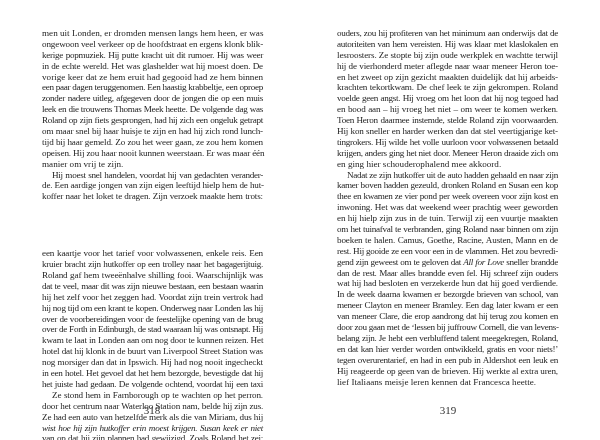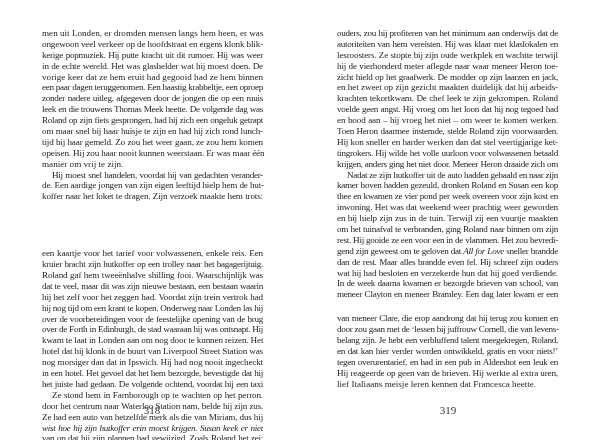--- a/index.html
+++ b/index.html
@@ -98,42 +98,43 @@
     </div>
   <div class="page-number">318</div>
 </div>
 
 <div class="page right">
   <div class="text-block" id="right-text">
       <span class="line" style="letter-spacing: -0.3px;">ouders, zou hij profiteren van het minimum aan onderwijs dat de</span>
       <span class="line" style="letter-spacing: -0.3px;">autoriteiten van hem vereisten. Hij was klaar met klaslokalen en</span>
       <span class="line" style="letter-spacing: -0.15px;">lesroosters. Ze stopte bij zijn oude werkplek en wachtte terwijl</span>
       <span class="line" style="letter-spacing: -0.15px;">hij de vierhonderd meter aflegde naar waar meneer Heron toe-</span>
-      <span class="line" style="letter-spacing: -0.3px;">zicht hield op het graafwerk. De modder op zijn laarzen en jack,</span>
       <span class="line" style="letter-spacing: -0.15px;">en het zweet op zijn gezicht maakten duidelijk dat hij arbeids-</span>
       <span class="line" style="letter-spacing: -0.15px;">krachten tekortkwam. De chef leek te zijn gekrompen. Roland</span>
       <span class="line" style="letter-spacing: -0.3px;">voelde geen angst. Hij vroeg om het loon dat hij nog tegoed had</span>
       <span class="line" style="letter-spacing: -0.15px;">en bood aan – hij vroeg het niet – om weer te komen werken.</span>
       <span class="line" style="letter-spacing: -0.3px;">Toen Heron daarmee instemde, stelde Roland zijn voorwaarden.</span>
       <span class="line" style="letter-spacing: -0.15px;">Hij kon sneller en harder werken dan dat stel veertigjarige ket-</span>
       <span class="line" style="letter-spacing: -0.3px;">tingrokers. Hij wilde het volle uurloon voor volwassenen betaald</span>
       <span class="line" style="letter-spacing: -0.3px;">krijgen, anders ging het niet door. Meneer Heron draaide zich om</span>
+      <span class="line last">en ging hier schouderophalend mee akkoord.</span>
       <span class="line indent" style="letter-spacing: -0.3px;">Nadat ze zijn hutkoffer uit de auto hadden gehaald en naar zijn</span>
       <span class="line" style="letter-spacing: -0.3px;">kamer boven hadden gezeuld, dronken Roland en Susan een kop</span>
       <span class="line" style="letter-spacing: -0.3px;">thee en kwamen ze vier pond per week overeen voor zijn kost en</span>
       <span class="line" style="letter-spacing: -0.15px;">inwoning. Het was dat weekend weer prachtig weer geworden</span>
       <span class="line" style="letter-spacing: -0.15px;">en hij hielp zijn zus in de tuin. Terwijl zij een vuurtje maakten</span>
       <span class="line" style="letter-spacing: -0.3px;">om het tuinafval te verbranden, ging Roland naar binnen om zijn</span>
+      <span class="line" style="letter-spacing: -0.15px;">boeken te halen. Camus, Goethe, Racine, Austen, Mann en de</span>
       <span class="line" style="letter-spacing: -0.3px;">rest. Hij gooide ze een voor een in de vlammen. Het zou bevredi-</span>
       <span class="line" style="letter-spacing: -0.3px;"><span>gend zijn geweest om te geloven dat </span><span class="ital">All for Love</span><span> sneller brandde</span></span>
       <span class="line" style="letter-spacing: -0.3px;">dan de rest. Maar alles brandde even fel. Hij schreef zijn ouders</span>
       <span class="line" style="letter-spacing: -0.15px;">wat hij had besloten en verzekerde hun dat hij goed verdiende.</span>
       <span class="line" style="letter-spacing: -0.3px;">In de week daarna kwamen er bezorgde brieven van school, van</span>
       <span class="line" style="letter-spacing: -0.3px;">meneer Clayton en meneer Bramley. Een dag later kwam er een</span>
-      <span class="line" style="letter-spacing: -0.3px; margin-top: 13px;">van meneer Clare, die erop aandrong dat hij terug zou komen en</span>
+      <span class="line" style="letter-spacing: -0.3px;">van meneer Clare, die erop aandrong dat hij terug zou komen en</span>
       <span class="line" style="letter-spacing: -0.3px;">door zou gaan met de ‘lessen bij juffrouw Cornell, die van levens-</span>
       <span class="line" style="letter-spacing: -0.3px;">belang zijn. Je hebt een verbluffend talent meegekregen, Roland,</span>
       <span class="line" style="letter-spacing: -0.3px;">en dat kan hier verder worden ontwikkeld, gratis en voor niets!’</span>
       <span class="line" style="letter-spacing: -0.3px;">tegen overurentarief, en had in een pub in Aldershot een leuk en</span>
       <span class="line" style="letter-spacing: -0.15px;">Hij reageerde op geen van de brieven. Hij werkte al extra uren,</span>
       <span class="line last">lief Italiaans meisje leren kennen dat Francesca heette.</span>
     </div>
   <div class="page-number">319</div>
 </div>
 

